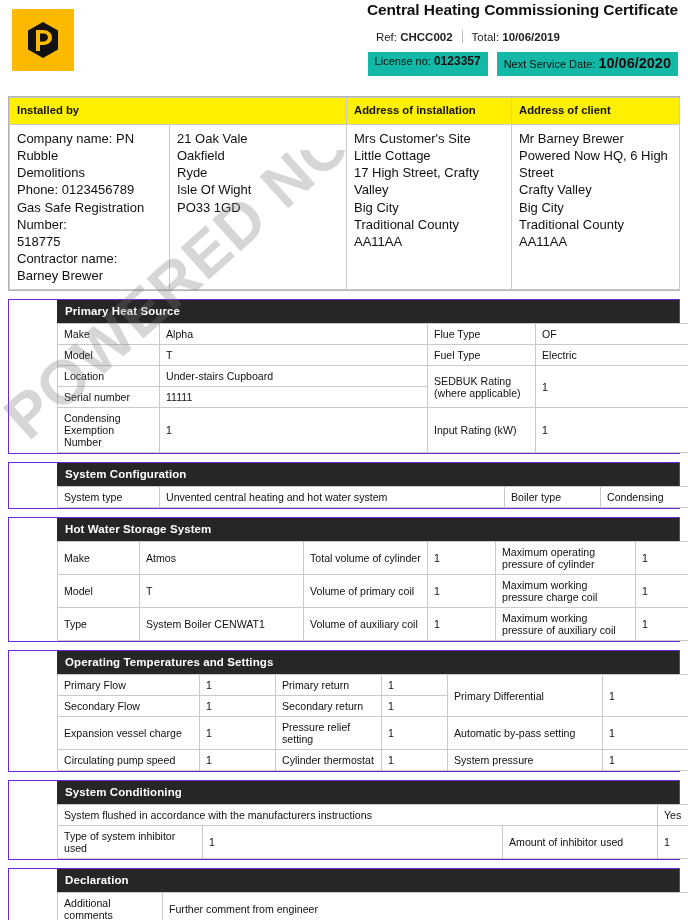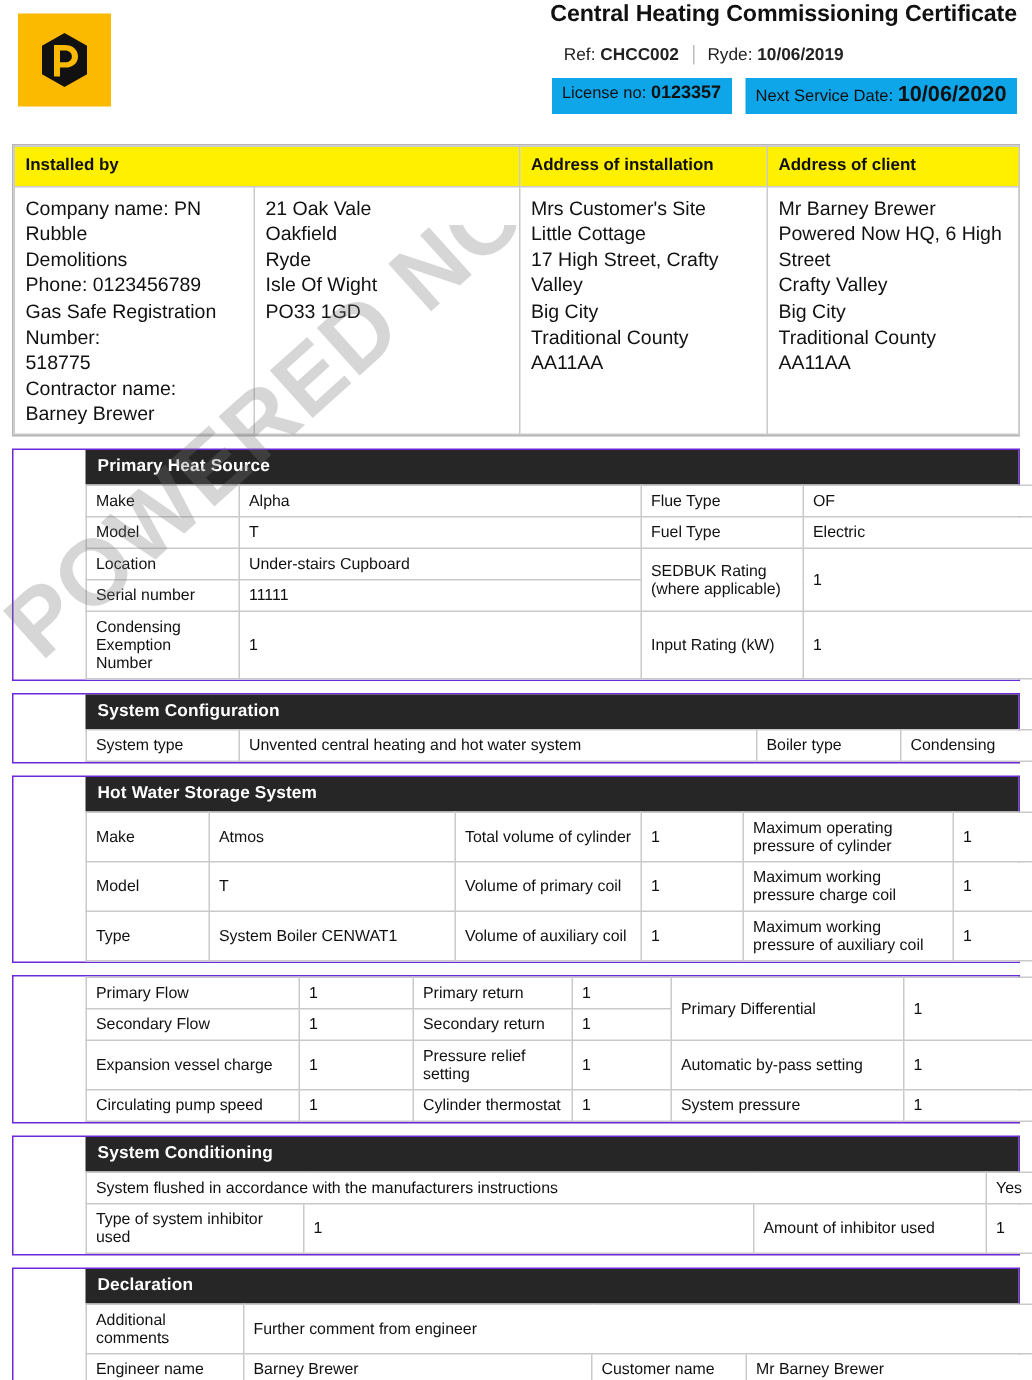--- a/index.html
+++ b/index.html
@@ -94,21 +94,21 @@
     background: #bbb;
   }
   .refline b { font-weight: bold; }
 
   .badges {
     display: flex;
     justify-content: flex-end;
     gap: 9px;
   }
   .badge {
-    background: #0ea5e9;
+    background: #14b8a6;
     padding: 3px 7px 4px 7px;
     font-size: 11px;
     color: #111;
     white-space: nowrap;
     line-height: 1.15;
   }
   .badge .val { font-weight: bold; font-size: 12px; }
   .badge.big .val { font-size: 14.5px; }
 
   
@@ -195,21 +195,21 @@
     <div class="header-right">
       <div class="doc-title">Central Heating Commissioning Certificate</div>
 
       <div class="refline">
         <span class="seg">
           <span>Ref:</span>
           <b>CHCC002</b>
         </span>
         <span class="sep"></span>
         <span class="seg">
-          <span>Ryde:</span>
+          <span>Total:</span>
           <b>10/06/2019</b>
         </span>
       </div>
 
       <div class="badges">
         <div class="badge">
           <span>License no:</span>
           <span class="val">0123357</span>
         </div>
         <div class="badge big">
@@ -367,20 +367,21 @@
         <td class="lbl">Volume of auxiliary coil</td>
         <td class="val">1</td>
         <td class="lbl">Maximum working pressure of auxiliary coil</td>
         <td class="val">1</td>
       </tr>
     </tbody>
       </table>
   </div>
 
   <div class="block">
+    <div class="sec-head">Operating Temperatures and Settings</div>
     <table class="grid">
       <colgroup>
         <col style="width:142px">
           <col style="width:76px">
           <col style="width:106px">
           <col style="width:66px">
         <col style="width:155px">
           <col style="width:125px">
       </colgroup>
       <tbody>

